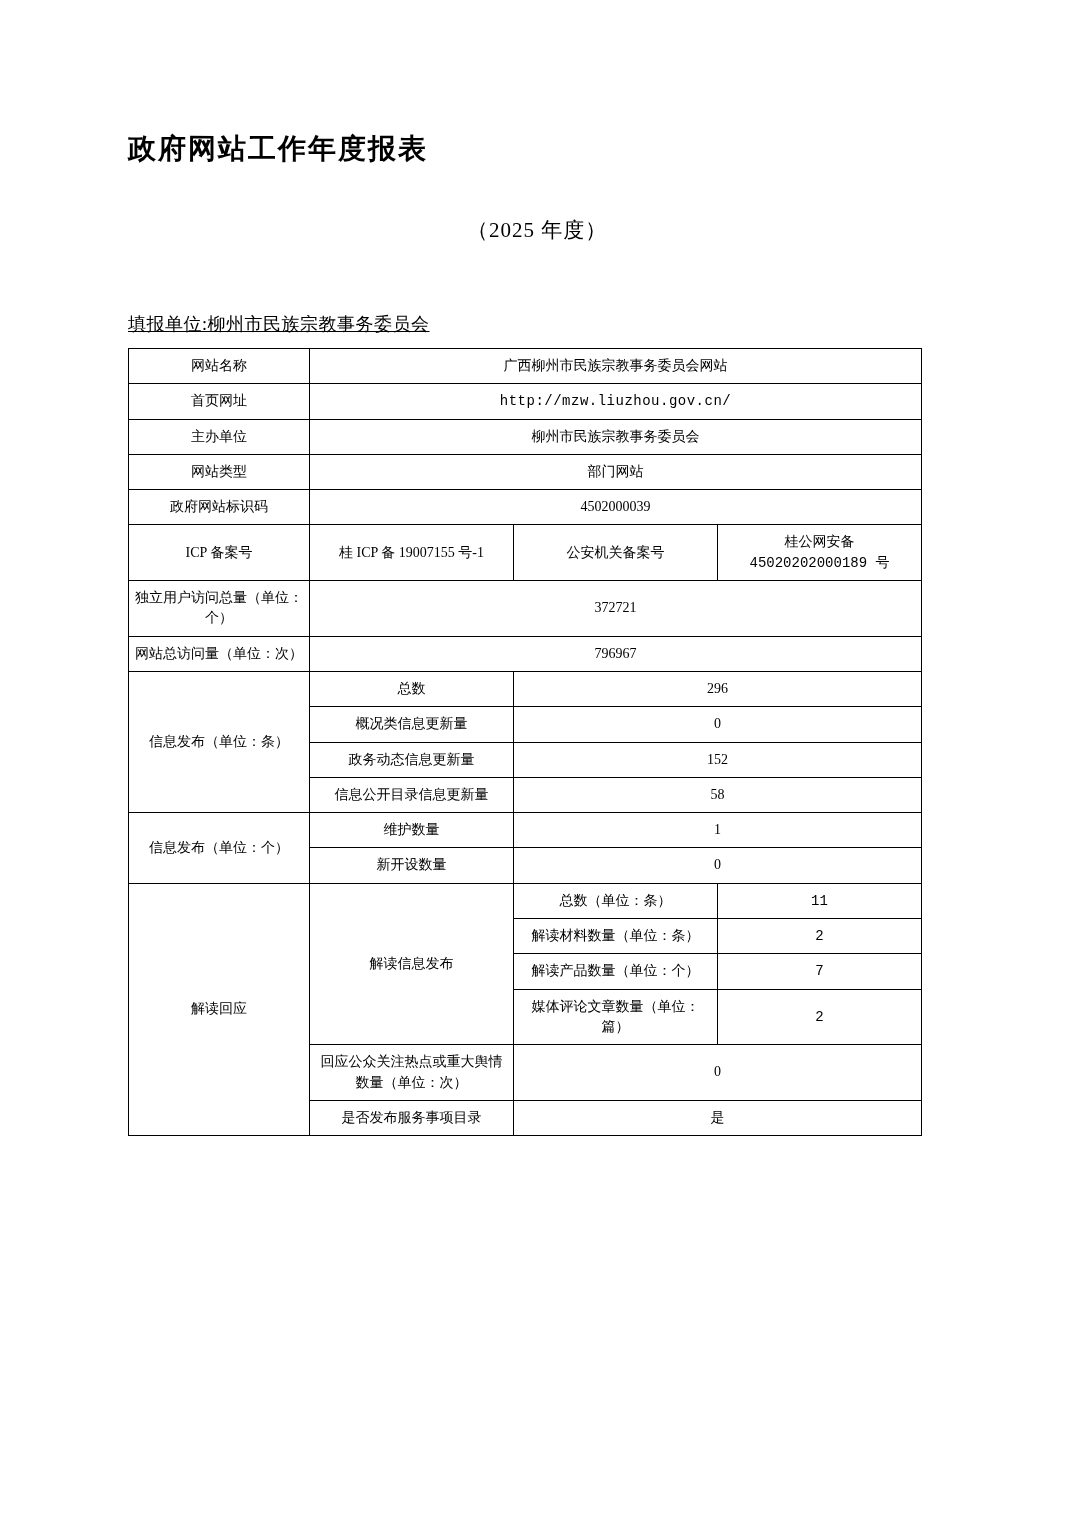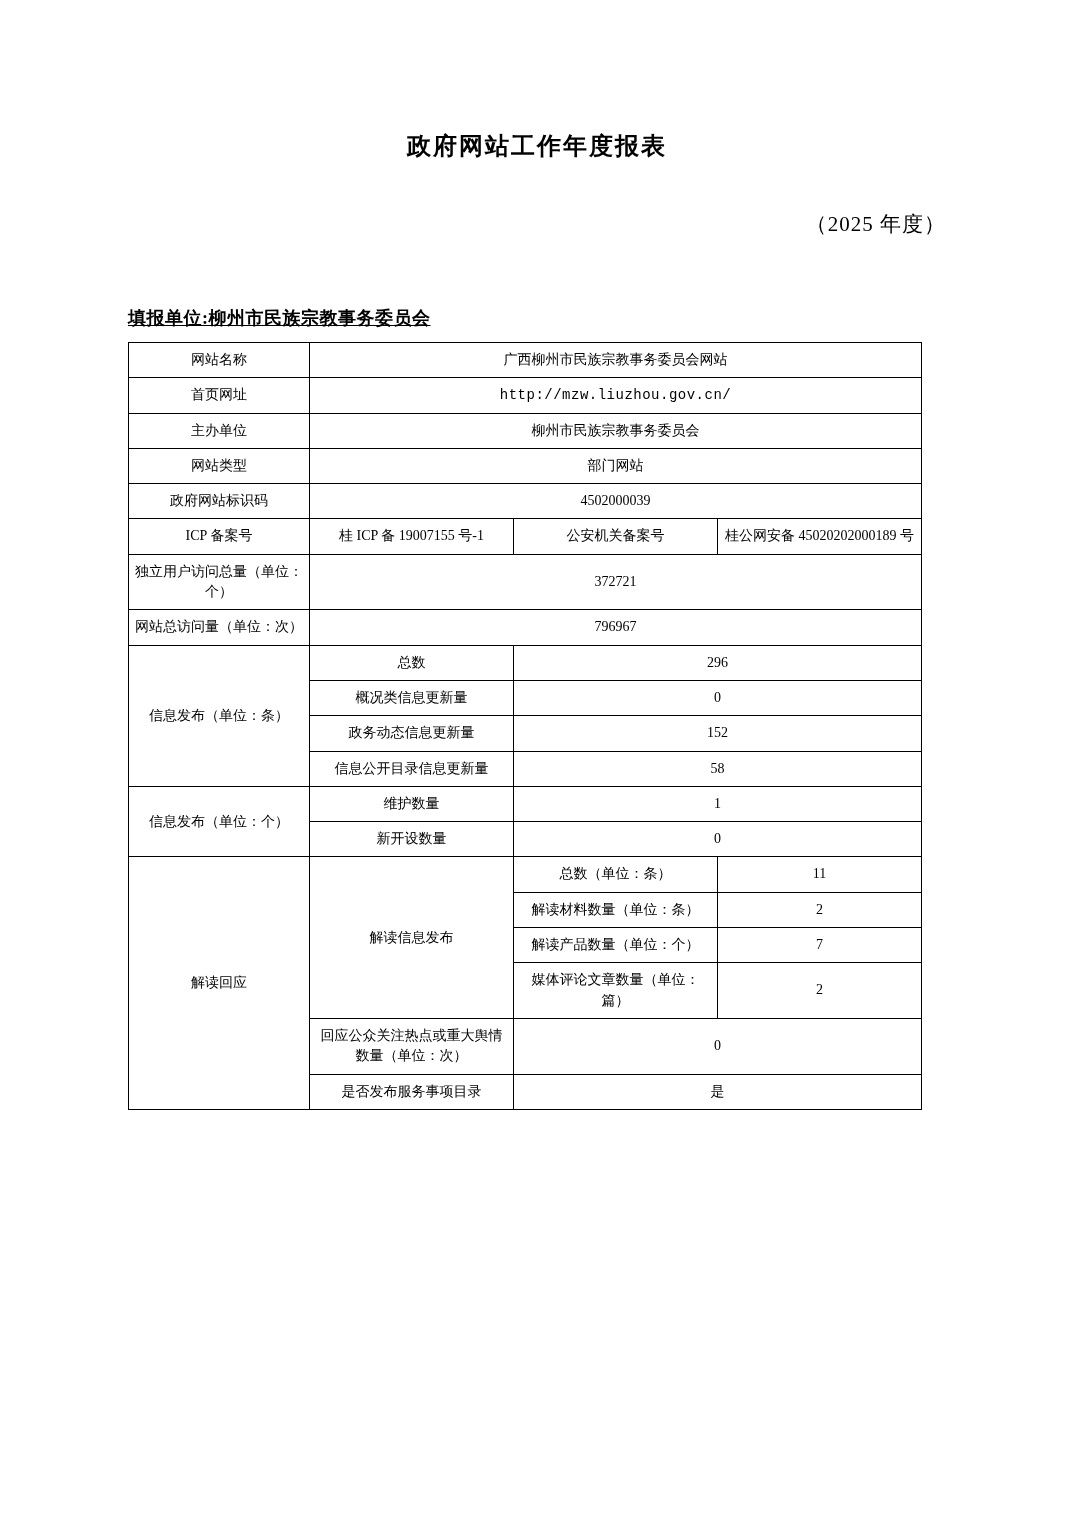--- a/index.html
+++ b/index.html
@@ -16,37 +16,36 @@
     overflow: hidden;
   }
   .page {
     width: 1074px;
     height: 1520px;
     box-sizing: border-box;
     padding: 0 128px;
     position: relative;
   }
   .doc-title {
-    text-align: center;
-    font-size: 24px;
+    font-size: 28px;
     font-weight: bold;
     letter-spacing: 2px;
     margin-top: 130px;
     font-family: "DejaVu Sans", "Liberation Sans", sans-serif;
   }
   .doc-subtitle {
-    text-align: right;
+    text-align: center;
     font-size: 21px;
     margin-top: 48px;
     letter-spacing: 1px;
   }
   .report-unit {
     margin-top: 68px;
     font-size: 18px;
-    font-weight: bold;
+    font-weight: normal;
     text-decoration: underline;
     letter-spacing: 0.5px;
   }
   table.form {
     width: 794px;
     border-collapse: collapse;
     margin-top: 12px;
     table-layout: fixed;
   }
   table.form td {
@@ -62,20 +61,21 @@
     width: 172px;
   }
   td.mid {
     width: 276px;
   }
   td.sub {
     width: 200px;
   }
   td.val {
     width: 146px;
+    font-family: Liberation Mono, monospace;
   }
   .mono {
     font-family: "Liberation Mono", "DejaVu Sans Mono", monospace;
     letter-spacing: 0.5px;
     font-size: 16px;
   }
   .two-line {
     line-height: 1.5;
   }
   .tall {

